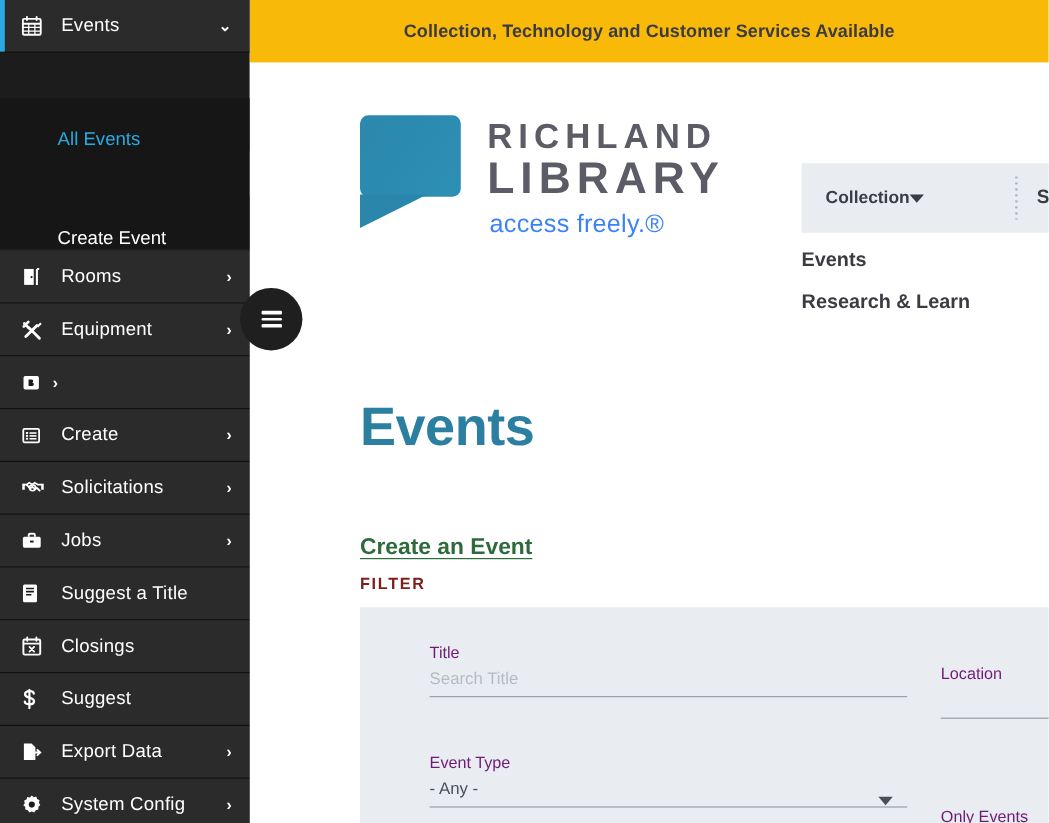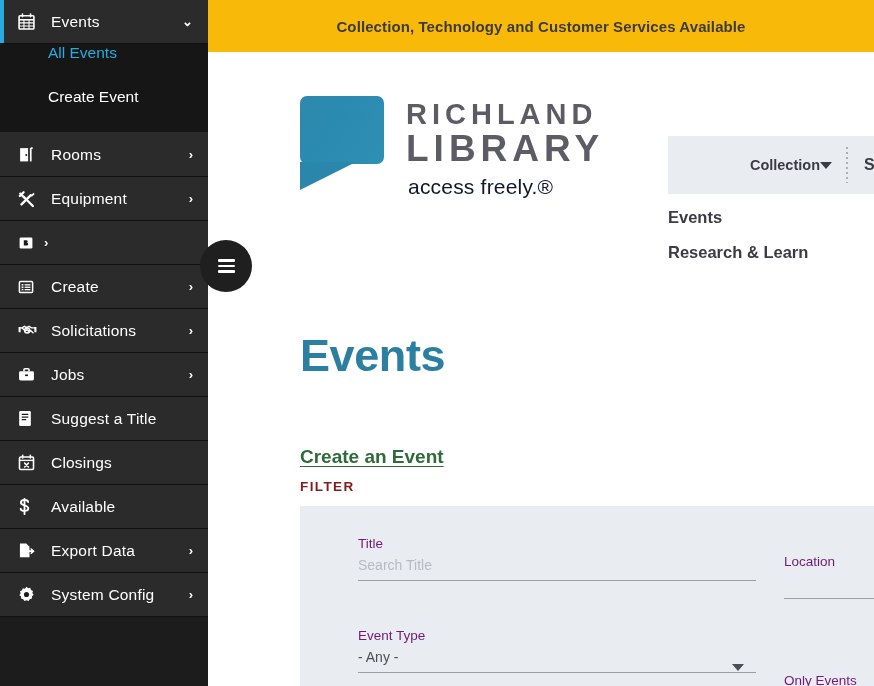--- a/index.html
+++ b/index.html
@@ -49,25 +49,26 @@
   }
   .nav-chev {
     color: #ffffff;
     font-size: 13px;
     font-weight: bold;
     padding-right: 15px;
     line-height: 1;
   }
   .submenu { background: #161616; }
   .sub-row {
-    display: flex; align-items: flex-start;
+    display: flex; align-items: flex-end;
     height: 44px;
     padding-left: 48px;
     cursor: pointer;
     background: #161616;
+    margin-top: 38px;
   }
   .sub-row .sub-label {
     color: #ffffff; font-size: 15.5px; white-space: nowrap;
   }
   .sub-row.current .sub-label { color: #29abe2; }
   .sub-div { height:1px; background:#2b2b2b; }
 
   
   .ham-toggle {
     position: absolute;
@@ -126,36 +127,36 @@
   .logo-type { padding-left: 22px; padding-top: 4px; }
   .logo-type .l1, .logo-type .l2 {
     color: #5c5c66;
     font-weight: bold;
     line-height: 1.02;
     letter-spacing: 5px;
   }
   .logo-type .l1 { font-size: 29px; }
   .logo-type .l2 { font-size: 37px; }
   .logo-type .l3 {
-    color: #0f172a;
+    color: #3b82f6;
     font-size: 21px;
     padding-top: 8px;
     padding-left: 2px;
     letter-spacing: .2px;
   }
 
   .search-box {
     position: absolute; left: 460px; top: 84px;
     width: 260px; height: 58px;
     background: #e9edf2;
     display: flex; align-items: center;
   }
   .search-box .sel {
     width: 178px; padding-left: 20px;
-    display: flex; align-items: center; justify-content: flex-end;
+    display: flex; align-items: center; justify-content: flex-start;
     padding-right: 14px;
     cursor: pointer;
   }
   .search-box .sel .t { font-size: 14.5px; color: #3b3b44; font-weight: bold; }
   .search-box .sel .caret {
     width: 0; height: 0;
     border-left: 6px solid transparent; border-right: 6px solid transparent;
     border-top: 7px solid #3b3b44;
   }
   .dot-div {
@@ -353,21 +354,21 @@
       <span class="nav-chev"></span>
     </div>
 
     <div class="nav-row">
       <span class="nav-ico">
         <svg width="13" height="17" viewBox="0 0 12 16" fill="none">
           <path d="M6 0.8v14.4" stroke="#fff" stroke-width="1.7" stroke-linecap="round"></path>
           <path d="M9.4 3.8C9.4 2.5 8 1.9 6 1.9S2.6 2.6 2.6 4.2 4 6.3 6 6.9s3.6 1.1 3.6 2.8-1.6 2.4-3.6 2.4-3.6-.7-3.6-2" stroke="#fff" stroke-width="1.8" fill="none" stroke-linecap="round"></path>
         </svg>
       </span>
-      <span class="nav-label">Available</span>
+      <span class="nav-label">Suggest</span>
       <span class="nav-chev"></span>
     </div>
 
     <div class="nav-row">
       <span class="nav-ico">
         <svg width="17" height="17" viewBox="0 0 16 16" fill="none">
           <path d="M1.8 1.4h6l3 3v10H1.8z" fill="#fff"></path>
           <path d="M9 8.6h5.4M12.4 6.6l2.2 2-2.2 2" stroke="#fff" stroke-width="1.5" stroke-linecap="round" fill="none"></path>
         </svg>
       </span>

